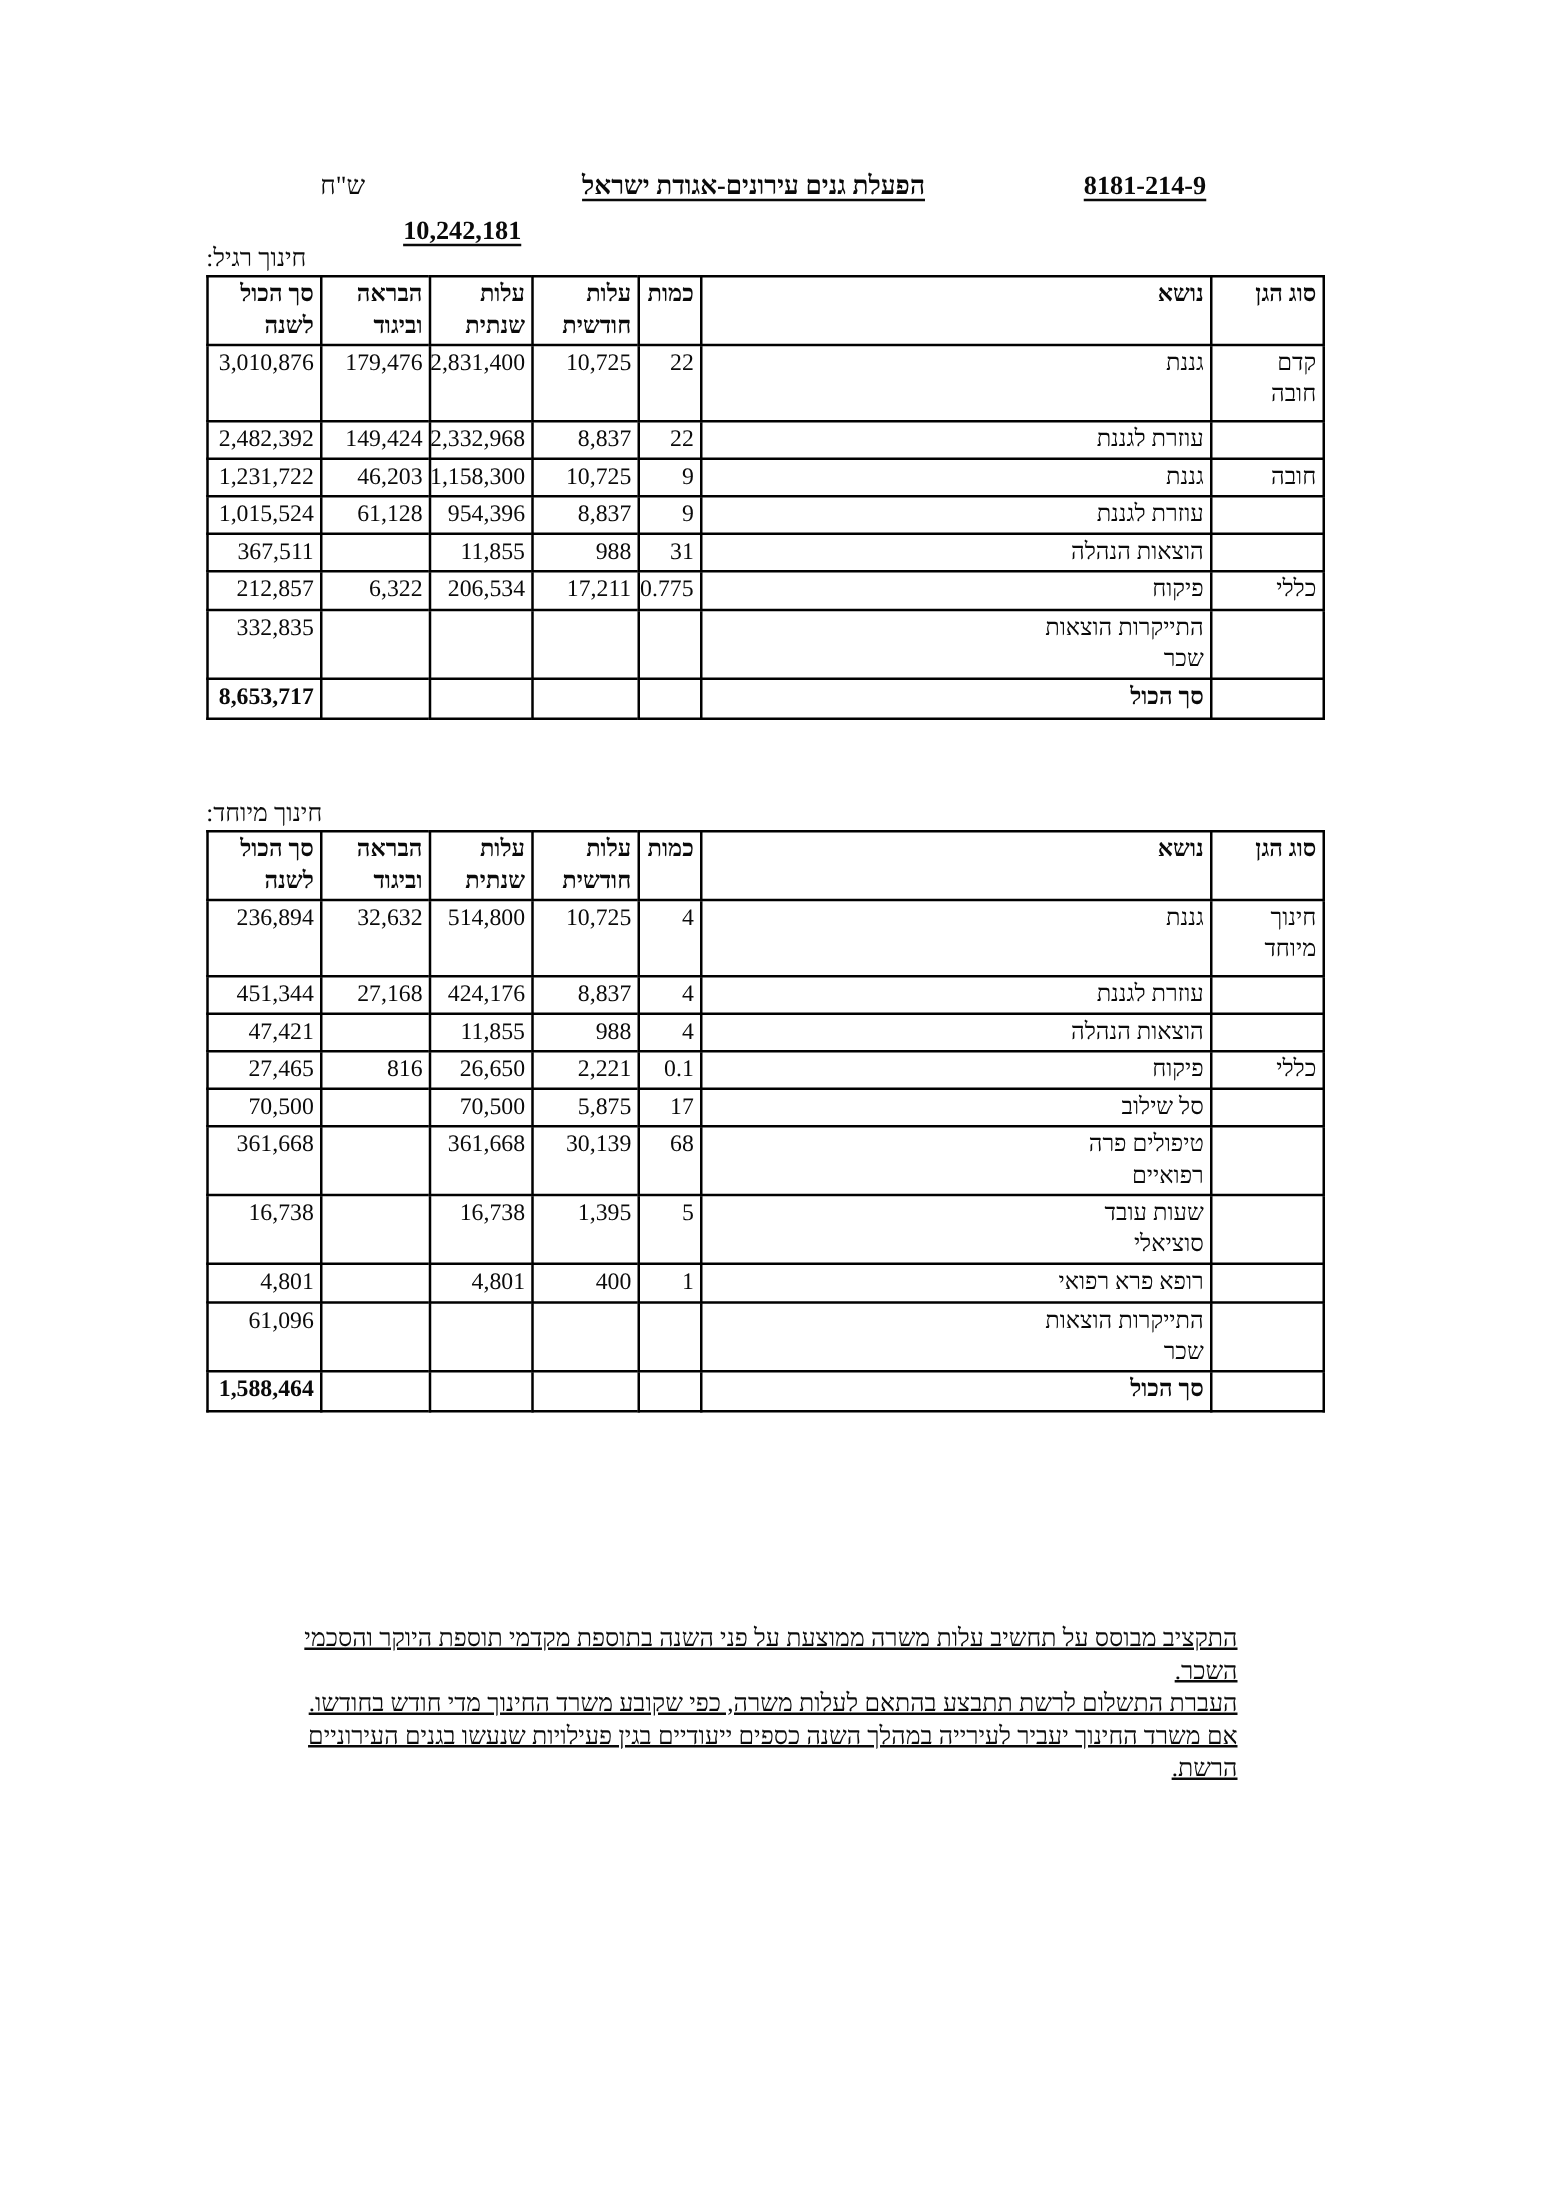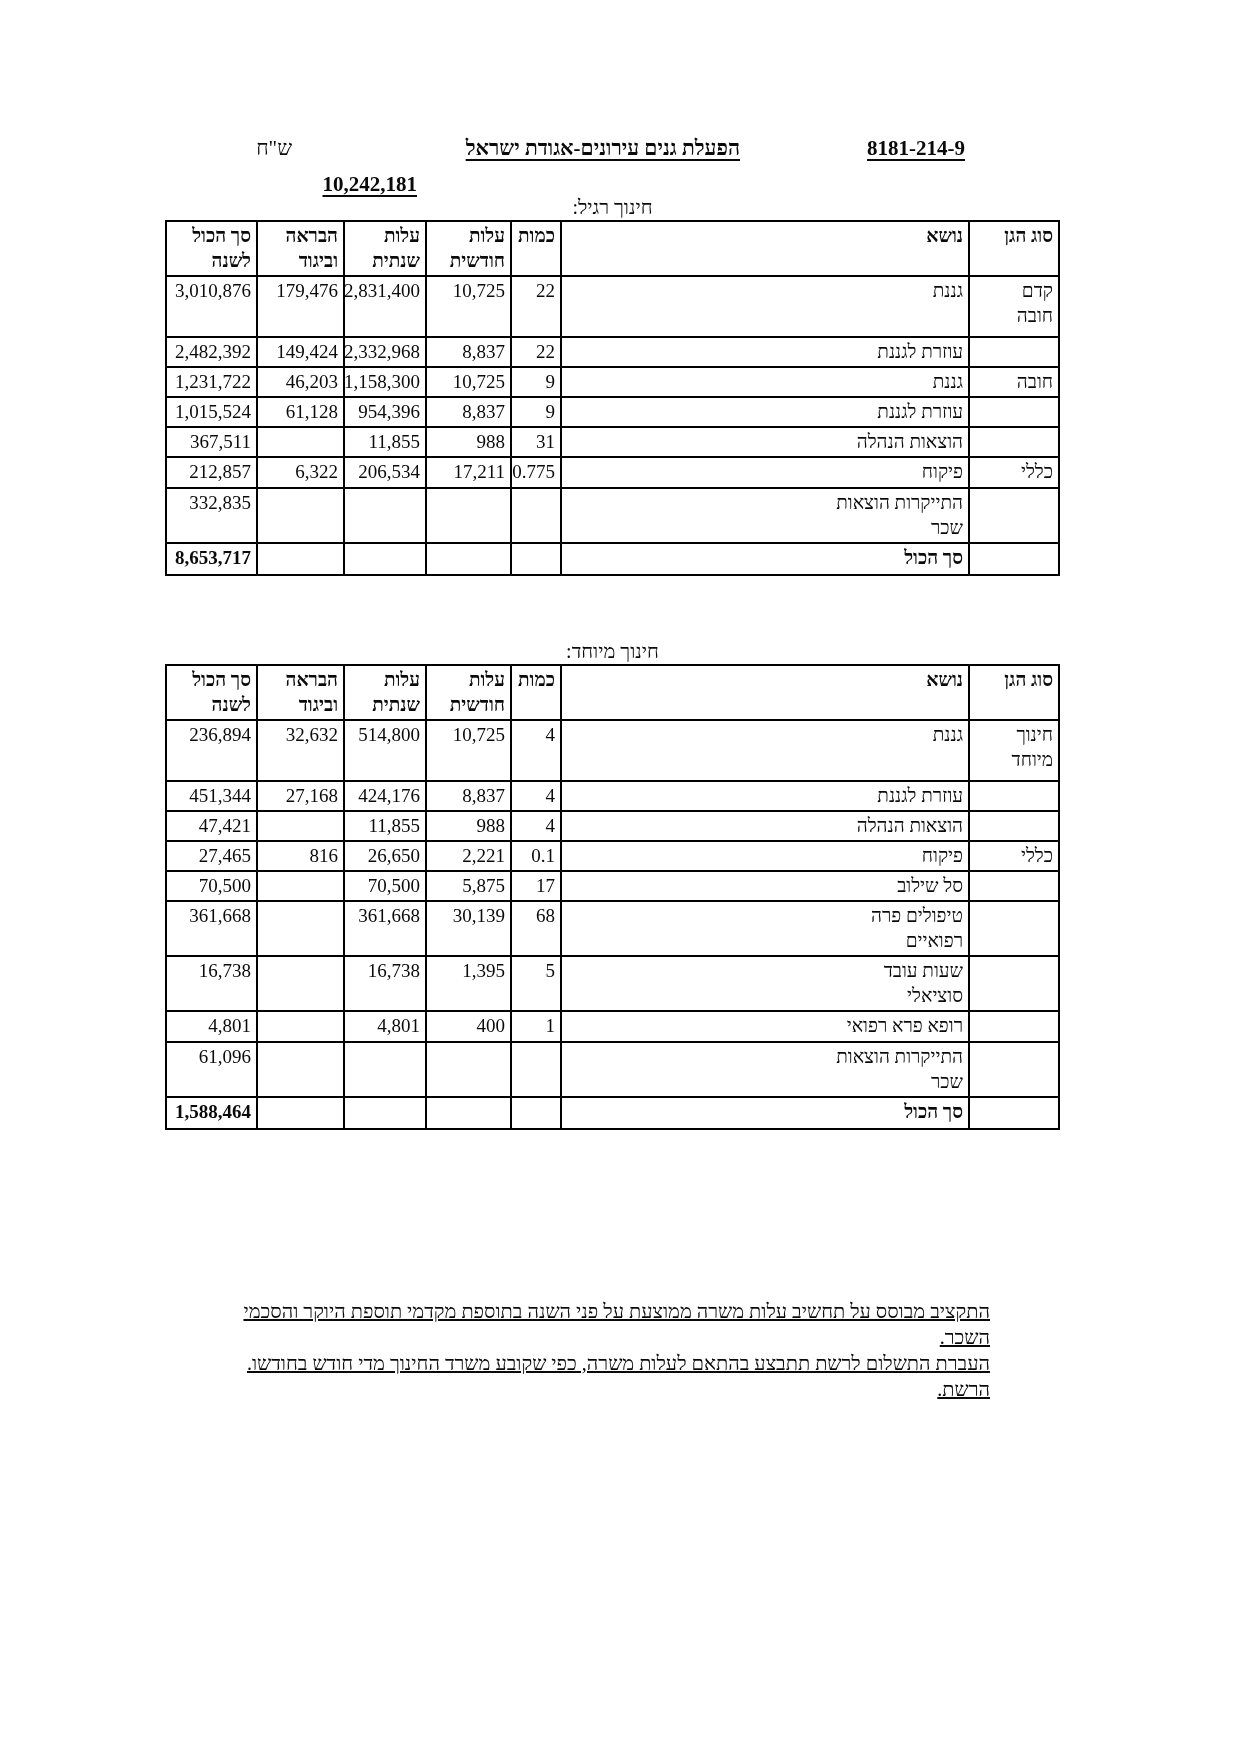--- a/index.html
+++ b/index.html
@@ -38,21 +38,21 @@
   .pos-program  { right: 500px; text-align: center; }
   .pos-amount   { right: 823px; margin-top: 36px; }
   .pos-currency { right: 948px; font-size: 20px; }
 
   
   .section { margin-right: 180px; width: 895px; }
   .section-regular { margin-top: 26px; }
   .section-special { margin-top: 64px; }
   .section-label {
     font-size: 20px;
-    text-align: center;
+    text-align: left;
     margin-bottom: 1px;
   }
   table.data-table {
     border-collapse: collapse;
     table-layout: fixed;
     width: 893px;
   }
   .data-table th, .data-table td {
     border: 2px solid #000;
     vertical-align: top;
@@ -318,14 +318,15 @@
           <td>1,588,464</td>
         </tr>
       </tbody>
   </table>
 </div>
 
 <div class="notes">
     <div class="note-line">התקציב מבוסס על תחשיב עלות משרה ממוצעת על פני השנה בתוספת מקדמי תוספת היוקר והסכמי</div>
     <div class="note-line">השכר.</div>
     <div class="note-line">העברת התשלום לרשת תתבצע בהתאם לעלות משרה, כפי שקובע משרד החינוך מדי חודש בחודשו.</div>
+    <div class="note-line">אם משרד החינוך יעביר לעירייה במהלך השנה כספים ייעודיים בגין פעילויות שנעשו בגנים העירוניים</div>
     <div class="note-line">הרשת.</div>
   </div>
 
 </body></html>

